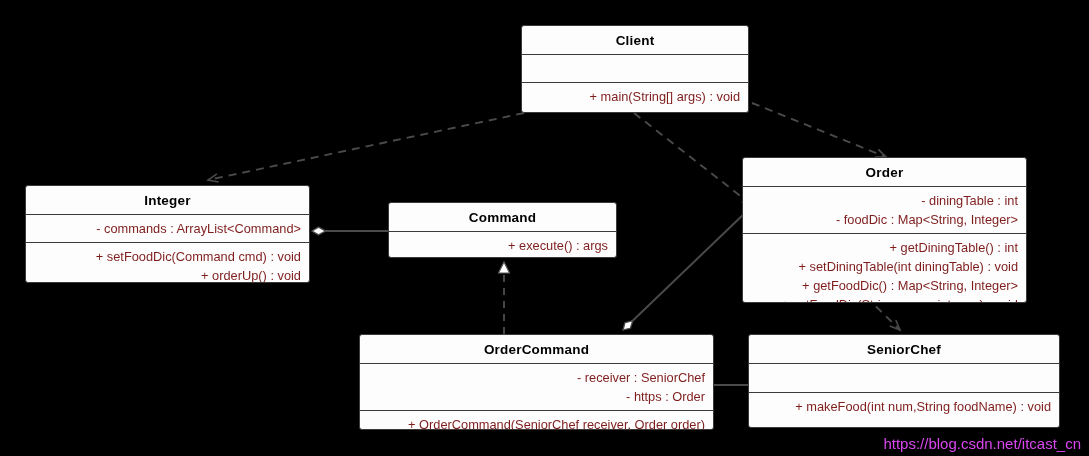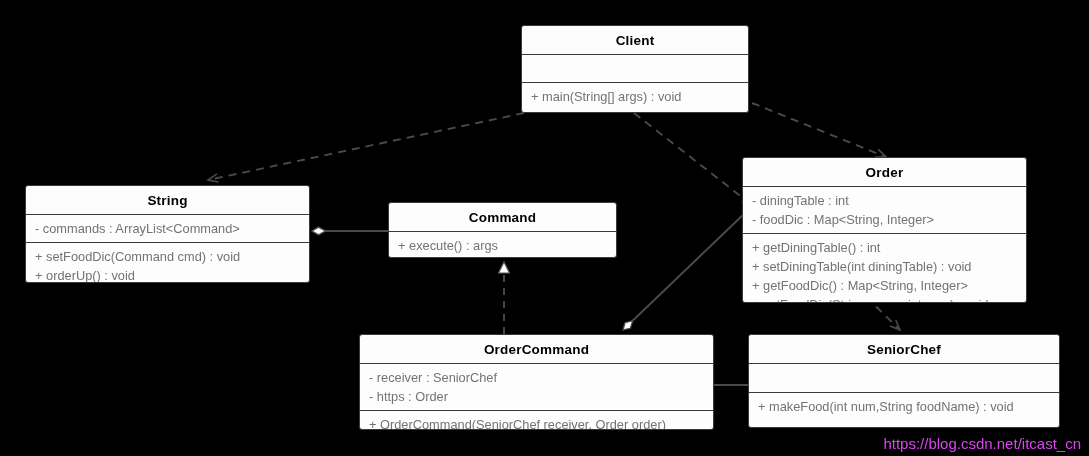--- a/index.html
+++ b/index.html
@@ -52,21 +52,22 @@
   }
   .cls-compartment.attrs {
     border-bottom: 1.5px solid #3a3a3a;
   }
   .cls-compartment.empty {
     padding: 0;
   }
   .cls-line {
     white-space: nowrap;
     line-height: 19px;
-    color: #737373;
+    color: #7f1d1d;
+    text-align: right;
   }
   .watermark {
     position: absolute;
     right: 8px;
     bottom: 4px;
     color: #d946ef;
     font-size: 15px;
     z-index: 3;
     font-family: "Liberation Sans", sans-serif;
     white-space: nowrap;
@@ -124,21 +125,21 @@
     </div>
     <div class="cls-compartment methods">
       <div class="cls-line">+ getDiningTable() : int</div>
       <div class="cls-line">+ setDiningTable(int diningTable) : void</div>
       <div class="cls-line">+ getFoodDic() : Map&lt;String, Integer&gt;</div>
       <div class="cls-line">+ setFoodDic(String name, int num) : void</div>
     </div>
   </div>
 
   <div class="uml-class" style="left:25px; top:185px; width:285px; height:98px;">
-    <div class="cls-title">String</div>
+    <div class="cls-title">Integer</div>
     <div class="cls-compartment attrs">
       <div class="cls-line">- commands :  ArrayList&lt;Command&gt;</div>
     </div>
     <div class="cls-compartment methods">
       <div class="cls-line">+ setFoodDic(Command cmd) : void</div>
       <div class="cls-line">+ orderUp() : void</div>
     </div>
   </div>
 
   <div class="uml-class" style="left:388px; top:202px; width:229px; height:56px;">

